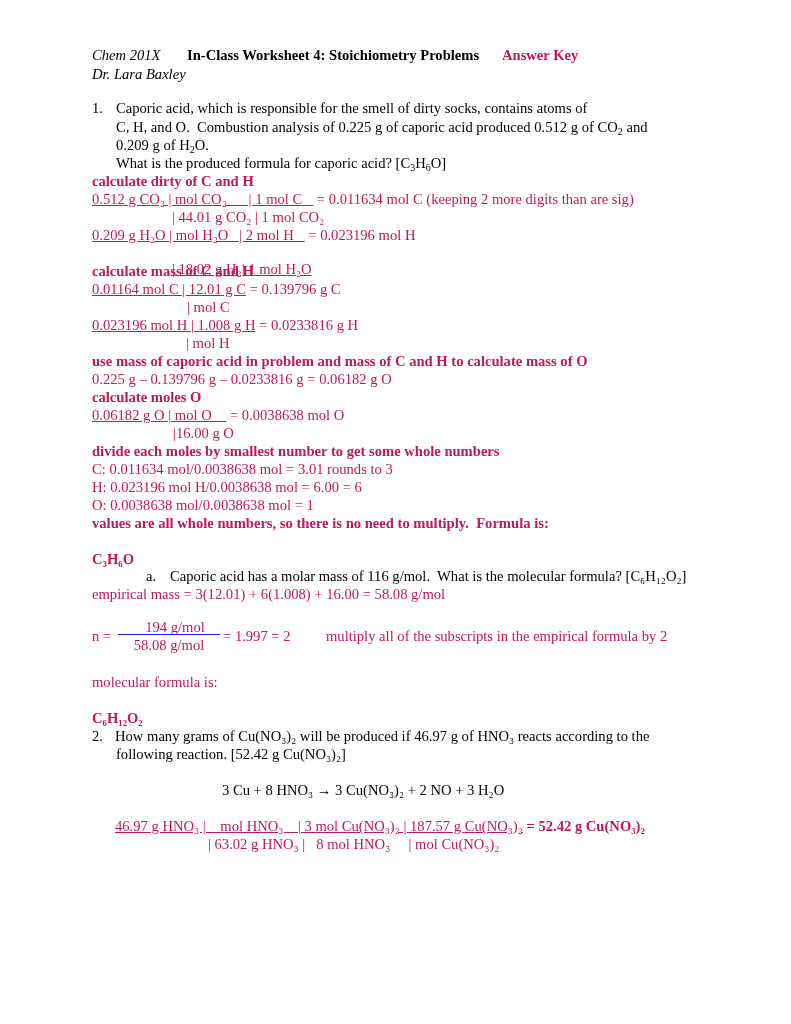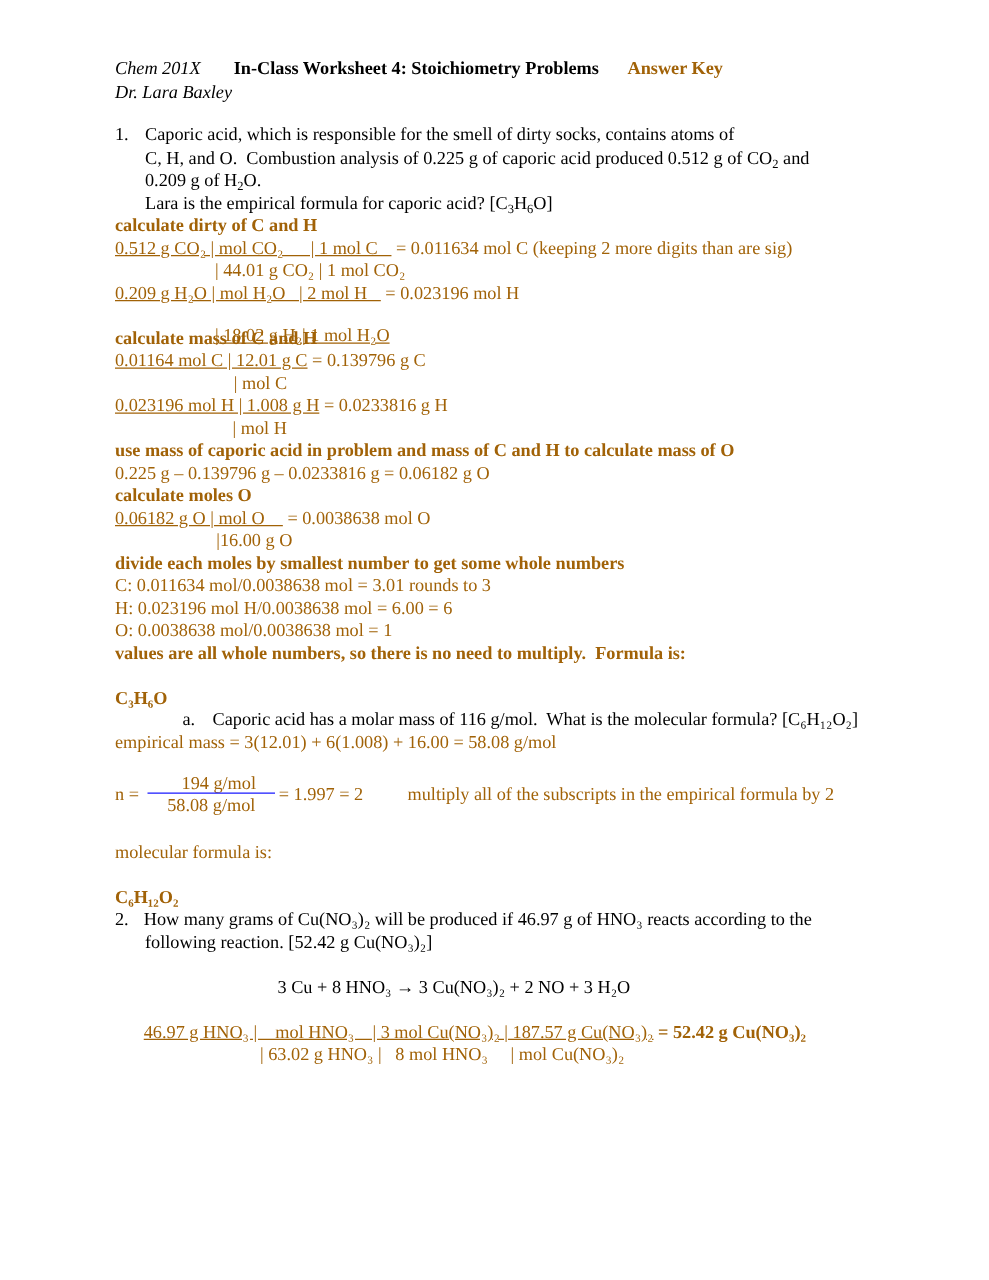--- a/index.html
+++ b/index.html
@@ -2,40 +2,40 @@
 <html><head>
 <meta charset="utf-8">
 <style>
   html, body { margin: 0; padding: 0; background: #ffffff; }
   body {
     width: 791px; height: 1024px; position: relative; overflow: hidden;
     font-family: "Liberation Serif", "DejaVu Serif", serif;
     font-size: 14.6px; color: #000;
   }
   .abs { position: absolute; white-space: pre; line-height: 18px; }
-  .blue { color: #a16207; }
+  .blue { color: #be185d; }
   .b { font-weight: bold; }
   .i { font-style: italic; }
   .u { text-decoration: underline; }
   sub { font-size: 10px; vertical-align: -3px; line-height: 0; }
   .frac-line { position: absolute; height: 1px; background: #1a1aff; }
 </style>
 </head>
 <body>
 
 <div class="abs i" style="left:92px;top:46px;">Chem 201X</div>
 <div class="abs b" style="left:187px;top:46px;">In-Class Worksheet 4: Stoichiometry Problems</div>
 <div class="abs b blue" style="left:502px;top:46px;">Answer Key</div>
 <div class="abs i" style="left:92px;top:65px;">Dr. Lara Baxley</div>
 
 <div class="abs" style="left:92px;top:99px;">1.</div>
 <div class="abs" style="left:116px;top:99px;">Caporic acid, which is responsible for the smell of dirty socks, contains atoms of</div>
 <div class="abs" style="left:116px;top:118px;"><span>C, H, and O.  Combustion analysis of 0.225 g of caporic acid produced 0.512 g of CO</span><sub>2</sub><span> and</span></div>
 <div class="abs" style="left:116px;top:136px;"><span>0.209 g of H</span><sub>2</sub><span>O.</span></div>
-<div class="abs" style="left:116px;top:154px;"><span>Lara is the empirical formula for caporic acid? [C</span><sub>3</sub><span>H</span><sub>6</sub><span>O]</span></div>
+<div class="abs" style="left:116px;top:154px;"><span>What is the produced formula for caporic acid? [C</span><sub>3</sub><span>H</span><sub>6</sub><span>O]</span></div>
 
 <div class="abs b blue" style="left:92px;top:172px;">calculate dirty of C and H</div>
 
 <div class="abs blue" style="left:92px;top:190px;"><span class="u">0.512 g CO₂ | mol CO₂      | 1 mol C   </span><span> = 0.011634 mol C (keeping 2 more digits than are sig)</span></div>
 <div class="abs blue" style="left:172px;top:208px;">| 44.01 g CO₂ | 1 mol CO₂</div>
 <div class="abs blue" style="left:92px;top:226px;"><span class="u">0.209 g H₂O | mol H₂O   | 2 mol H   </span><span> = 0.023196 mol H</span></div>
 <div class="abs blue" style="left:172px;top:260px;text-decoration:underline;">| 18.02 g H₂| 1 mol H₂O</div>
 
 <div class="abs b blue" style="left:92px;top:262px;">calculate mass of C and H</div>
 <div class="abs blue" style="left:92px;top:280px;"><span class="u">0.01164 mol C | 12.01 g C</span><span> = 0.139796 g C</span></div>

